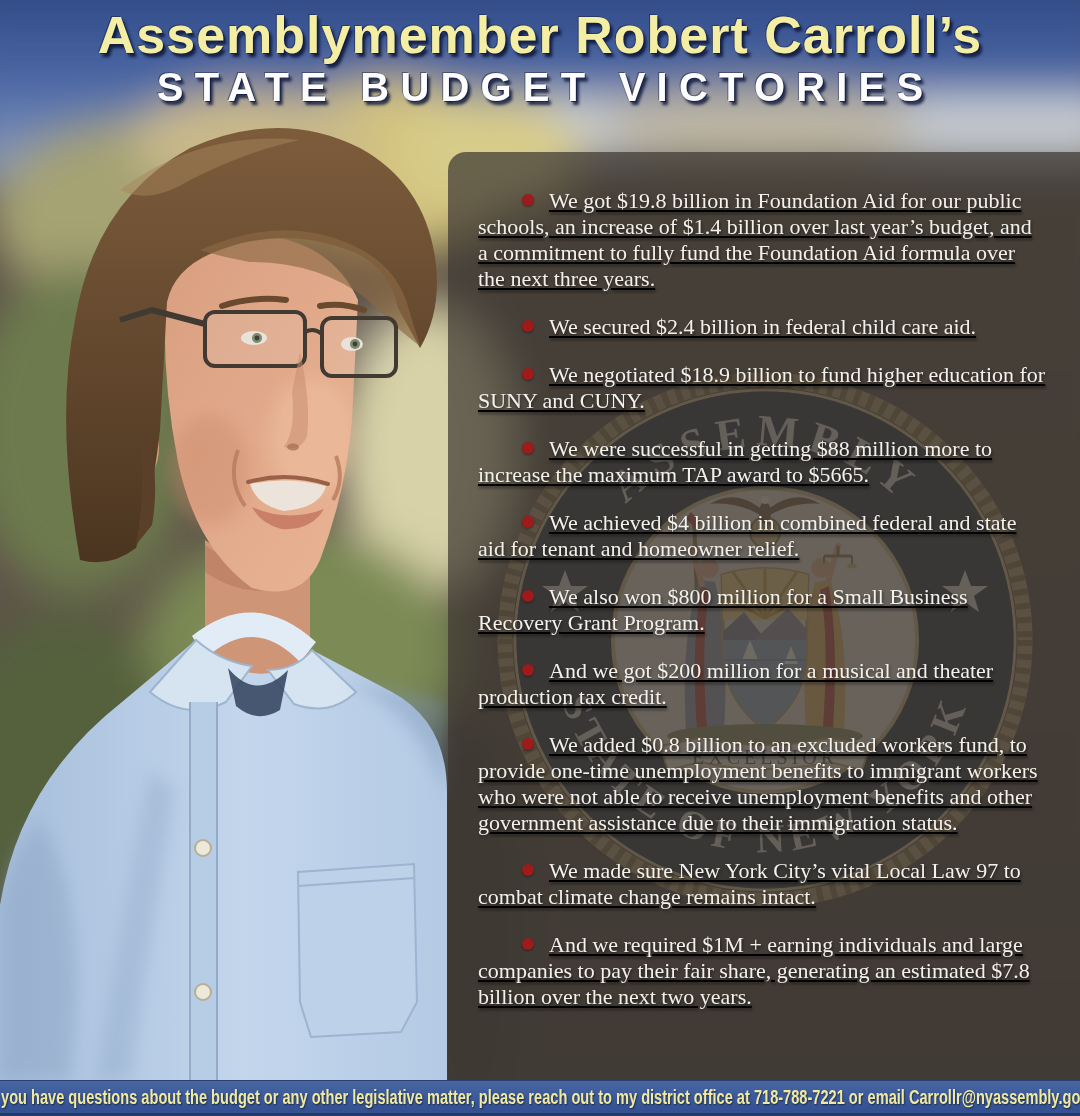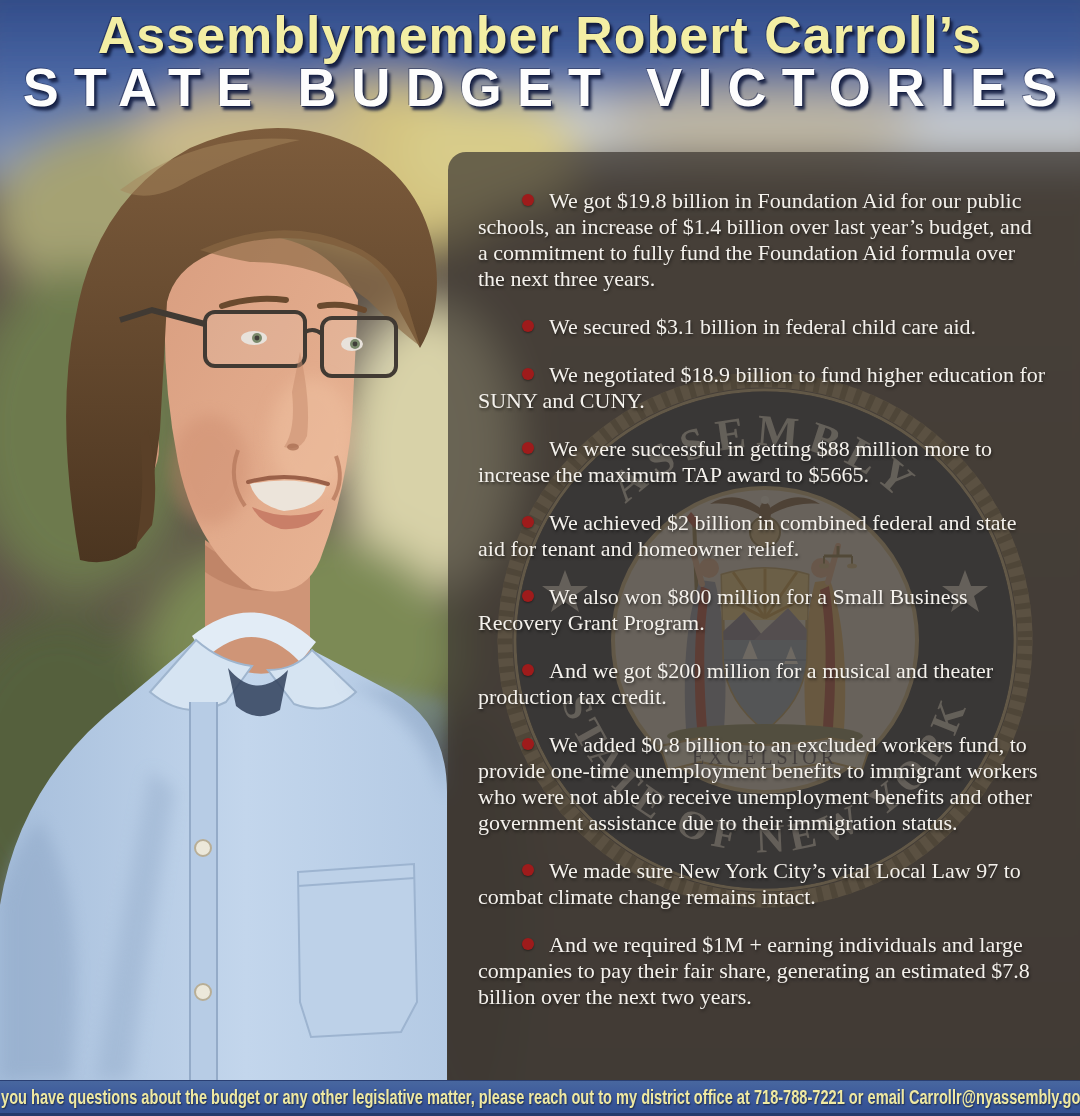--- a/index.html
+++ b/index.html
@@ -6,28 +6,28 @@
   .poster{position:relative;width:1080px;height:1116px;overflow:hidden;
           font-family:"Liberation Serif",serif;background:#5d5248;}
   .bg-svg{position:absolute;left:0;top:0;width:1080px;height:1080px;display:block;}
 
   
   .header{position:absolute;left:0;top:6px;width:1080px;text-align:center;z-index:30;}
   .header h1{margin:0;font-family:"Liberation Sans",sans-serif;font-weight:900;
              font-size:52px;line-height:58px;color:#f3eea4;letter-spacing:1px;
              text-shadow:3px 4px 3px rgba(15,25,60,.9),1px 1px 0 rgba(25,35,75,.9),-1px -1px 0 rgba(25,35,75,.55);text-align:center;}
   .header h2{margin:0;font-family:"Liberation Sans",sans-serif;font-weight:900;
-             font-size:54px;line-height:46px;color:#fdfdfd;letter-spacing:.28em;
+             font-size:40px;line-height:46px;color:#fdfdfd;letter-spacing:.28em;
              padding-left:.28em;
              text-shadow:3px 4px 3px rgba(15,25,60,.85),1px 1px 0 rgba(25,35,75,.8),-1px -1px 0 rgba(25,35,75,.5);}
 
   
   .panel{position:absolute;left:448px;top:152px;width:632px;height:928px;z-index:20;
          background:rgba(63,57,51,.72);border-radius:18px 0 0 0;box-sizing:border-box;
-         padding:36px 34px 16px 30px;overflow:hidden;}
+         padding:36px 34px 16px 30px;overflow:hidden;text-decoration:underline;}
   .victory{margin:0 0 22px 0;font-size:22px;line-height:26px;color:#f4f1ec;
            text-indent:44px;text-shadow:1px 2px 3px rgba(0,0,0,.5);}
   .dot{display:inline-block;width:12px;height:12px;border-radius:50%;
        background:#9e1b1b;margin-right:15px;position:relative;top:-2px;
        box-shadow:0 1px 2px rgba(0,0,0,.4);}
 
   
   .footer{position:absolute;left:0;bottom:0;width:1080px;height:36px;z-index:40;
           background:linear-gradient(#48679f,#3a579b 60%,#33508f);
           border-top:1px solid #2a3f73;border-bottom:3px solid #24396b;
@@ -223,33 +223,33 @@
     <h2>STATE BUDGET VICTORIES</h2>
   </div>
 
   <section class="panel">
 
       <p class="victory">
         <span class="dot"></span><span>We got $19.8 billion in Foundation Aid for our public schools, an increase of $1.4 billion over last year’s budget, and a commitment to fully fund the Foundation Aid formula over the next three years.</span>
       </p>
 
       <p class="victory">
-        <span class="dot"></span><span>We secured $3.1 billion in federal child care aid.</span>
+        <span class="dot"></span><span>We secured $2.4 billion in federal child care aid.</span>
       </p>
 
       <p class="victory">
         <span class="dot"></span><span>We negotiated $18.9 billion to fund higher education for SUNY and CUNY.</span>
       </p>
 
       <p class="victory">
         <span class="dot"></span><span>We were successful in getting $88 million more to increase the maximum TAP award to $5665.</span>
       </p>
 
       <p class="victory">
-        <span class="dot"></span><span>We achieved $2 billion in combined federal and state aid for tenant and homeowner relief.</span>
+        <span class="dot"></span><span>We achieved $4 billion in combined federal and state aid for tenant and homeowner relief.</span>
       </p>
 
       <p class="victory">
         <span class="dot"></span><span>We also won $800 million for a Small Business Recovery Grant Program.</span>
       </p>
 
       <p class="victory">
         <span class="dot"></span><span>And we got $200 million for a musical and theater production tax credit.</span>
       </p>
 

